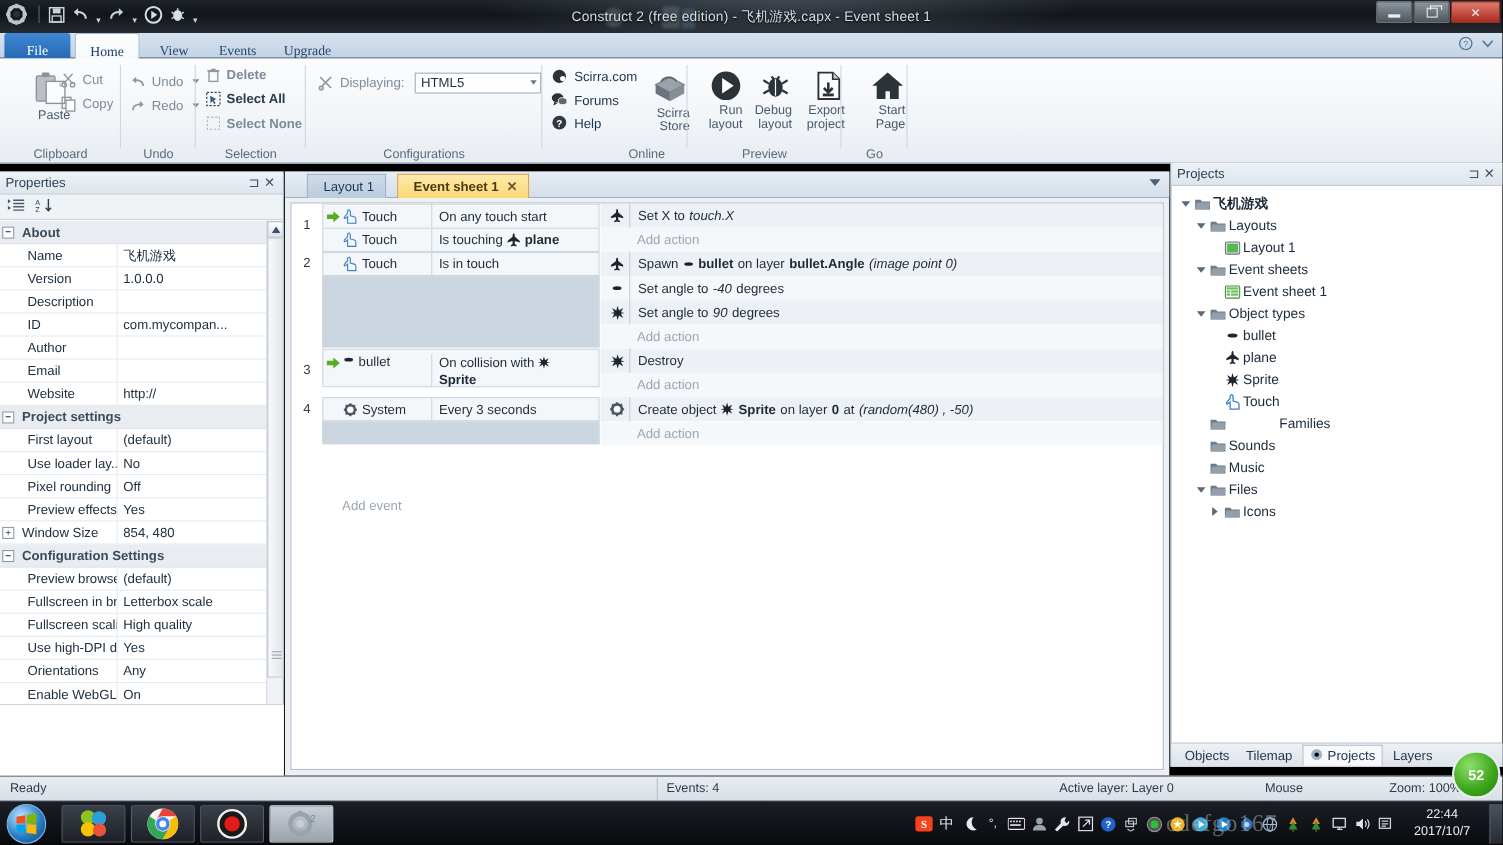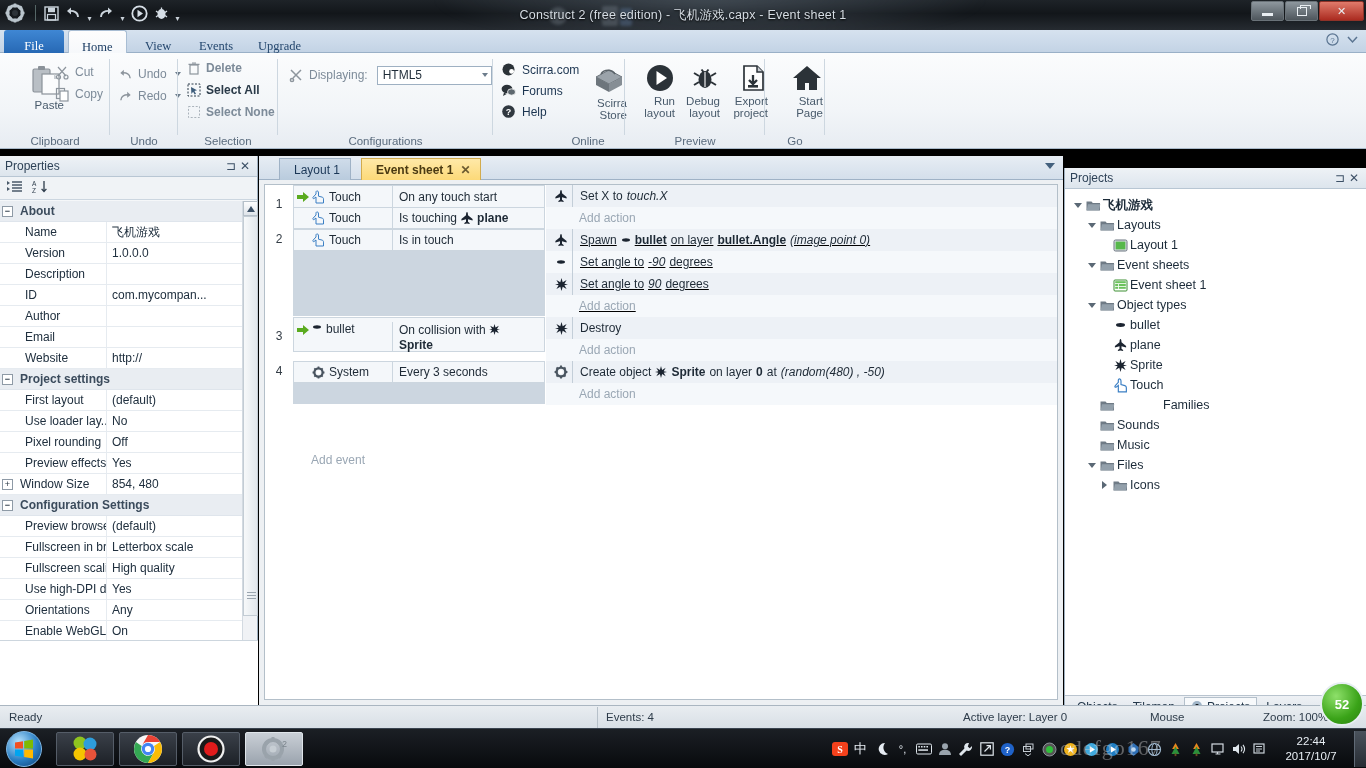--- a/index.html
+++ b/index.html
@@ -183,21 +183,21 @@
   .act-row.alt { background: #f5f8fb; }
   .act-row .aicon { width: 22px; display: flex; align-items: center; justify-content: center; }
   .act-row .atxt { border-left: 1px solid #c3ced8; padding-left: 7px; height: 100%; display: flex; align-items: center; gap: 4px; }
   .add-action { color: #9aa7b4; }
   .add-event { position: absolute; left: 46px; font-size: 12px; color: #9aa7b4; }
   .it { font-style: italic; }
   .bd { font-weight: bold; }
 
   
   .projects {
-    position: absolute; left: 1064px; top: 168px; width: 302px; height: 549px;
+    position: absolute; left: 1064px; top: 148px; width: 302px; height: 549px;
     background: #fff; border-left: 1px solid #9fb0c0;
   }
   .tree { position: absolute; top: 22px; left: 0; width: 302px; height: 500px; padding-top: 5px; }
   .tnode { display: flex; align-items: center; height: 20px; font-size: 12.5px; color: #1c2b39; }
   .tw { width: 13px; display: flex; align-items: center; justify-content: center; }
   .tri { width: 0; height: 0; border-left: 5px solid #5a6875; border-top: 4px solid transparent; border-bottom: 4px solid transparent; }
   .tri.open { border-left: 4px solid transparent; border-right: 4px solid transparent; border-top: 5px solid #5a6875; border-bottom: none; }
   .ticon { width: 19px; display: flex; align-items: center; justify-content: center; }
   .panel-tabs {
     position: absolute; left: 0; bottom: 0; width: 302px; height: 22px;
@@ -764,21 +764,21 @@
             <span class="cond-obj">
               <svg width="13" height="14" viewBox="0 0 13 14">
                   <path d="M4 13V7L2 8.5c-1 .5-1.6-.6-.8-1.4L4 4V2.2C4 1 5 .5 5.8 1.1 6.4 1.6 6.5 2.3 6.5 3v3.2l3.6.9c1 .3 1.4 1 1.4 2V13z" fill="none" stroke="#3b7fc4" stroke-width="1"></path>
                 </svg>
               <span>Touch</span>
             </span>
             <span class="cond-txt">Is in touch</span>
           </div>
           <div class="cond-filler" style="height:65px;"></div>
         </div>
-        <div class="act-block" style="top:0;text-decoration:underline;">
+        <div class="act-block" style="top:0;">
           <div class="act-row">
             <span class="aicon">
               <svg width="12" height="13" viewBox="0 0 12 13">
                   <path d="M6 0c.7 0 1 1.4 1 3.2L11.6 7v1.4L7 7.2v2.6l1.6 1.2v1L6 11.4 3.4 12v-1L5 9.8V7.2L.4 8.4V7L5 3.2C5 1.4 5.3 0 6 0z" fill="#1b2430"></path>
                 </svg>
             </span>
             <span class="atxt">
               <span>Spawn</span>
               <svg width="10" height="10" viewBox="0 0 10 10">
                   <ellipse cx="5" cy="5" rx="4" ry="1.7" fill="#1b2430"></ellipse>
@@ -790,21 +790,21 @@
             </span>
           </div>
           <div class="act-row alt">
             <span class="aicon">
               <svg width="10" height="10" viewBox="0 0 10 10">
                   <ellipse cx="5" cy="5" rx="4" ry="1.7" fill="#1b2430"></ellipse>
                 </svg>
             </span>
             <span class="atxt">
               <span>Set angle to </span>
-              <span class="it">-90</span>
+              <span class="it">-40</span>
               <span> degrees</span>
             </span>
           </div>
           <div class="act-row">
             <span class="aicon">
               <svg width="13" height="13" viewBox="0 0 13 13">
                   <g fill="#1b2430">
                     <path d="M6.5 0l1.2 4.2L11.6 2 9.4 5.8 13 6.5l-3.6.7 2.2 3.8-3.9-2.2L6.5 13 5.3 8.8 1.4 11l2.2-3.8L0 6.5l3.6-.7L1.4 2l3.9 2.2z"></path>
                   </g>
                 </svg>

